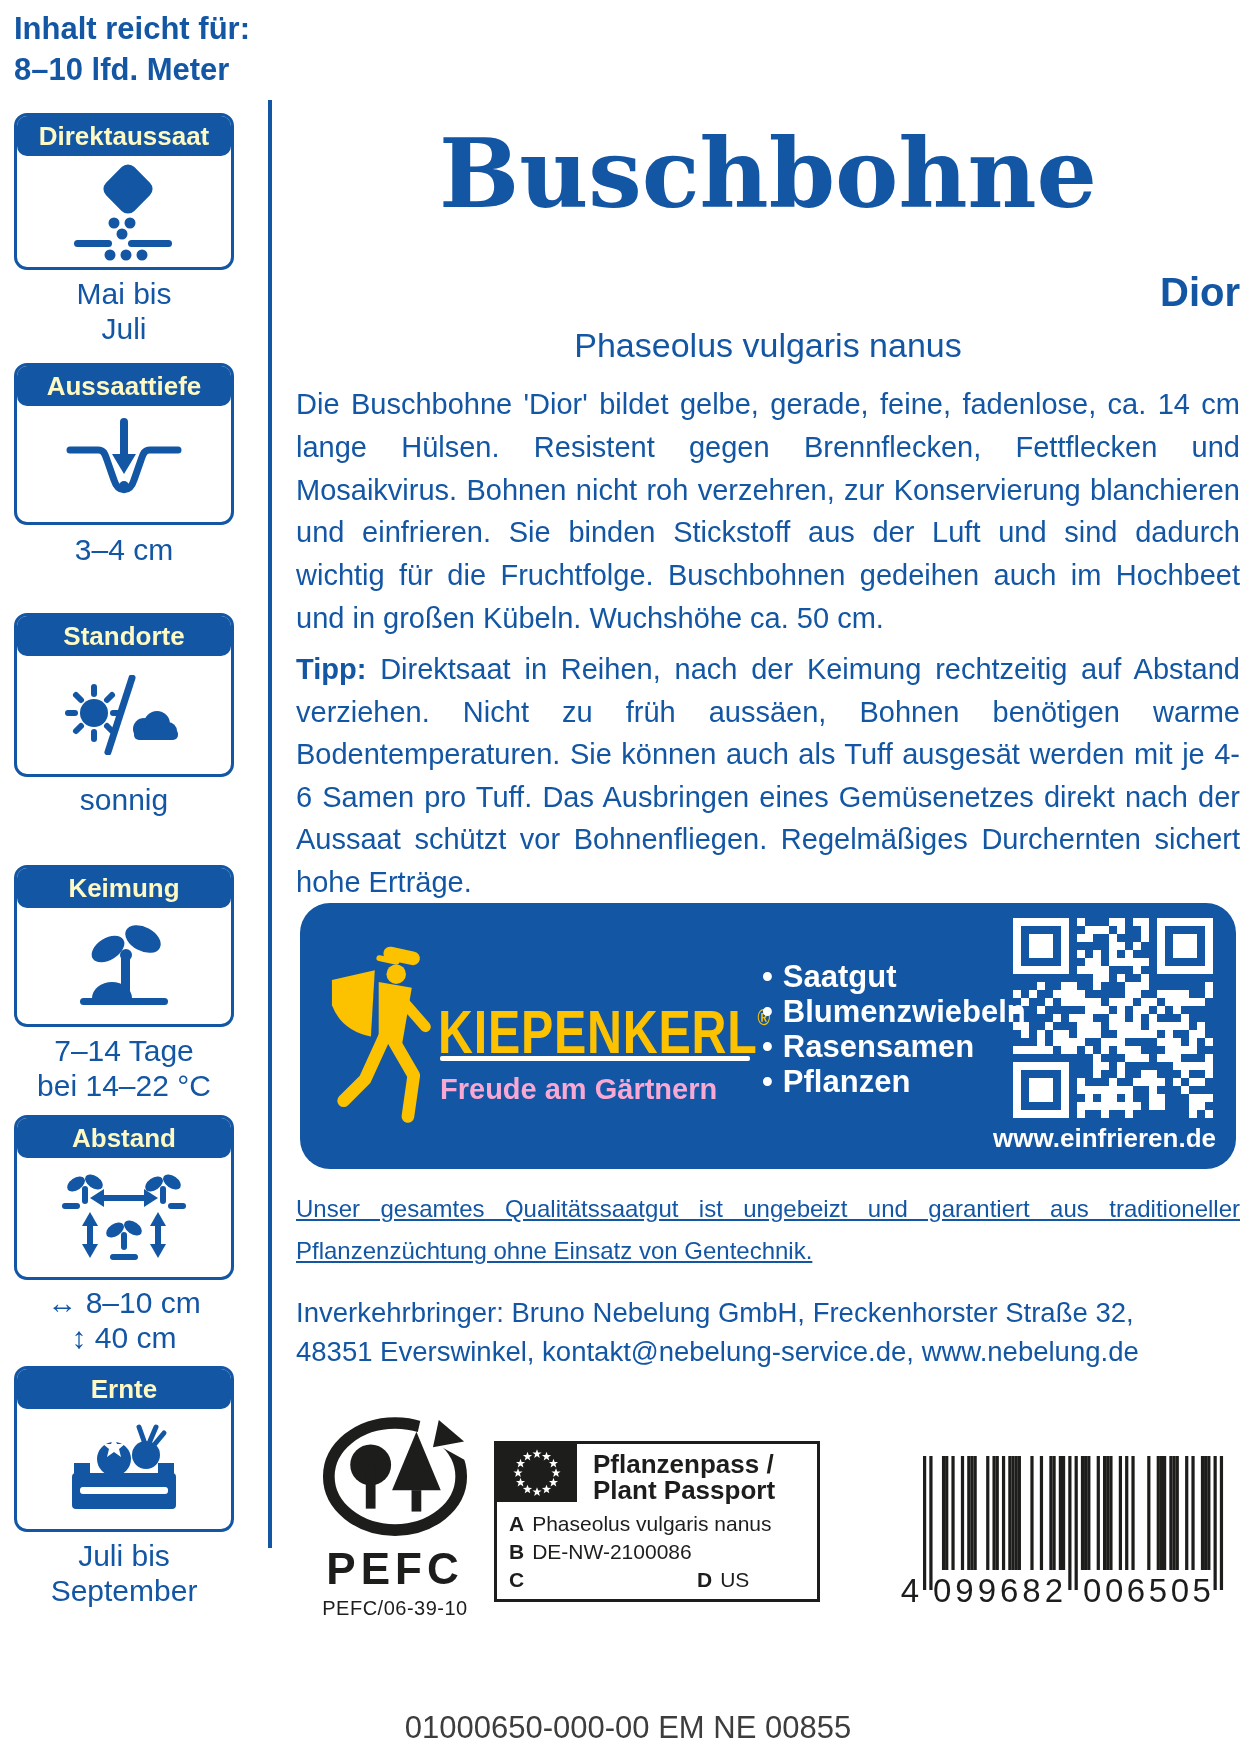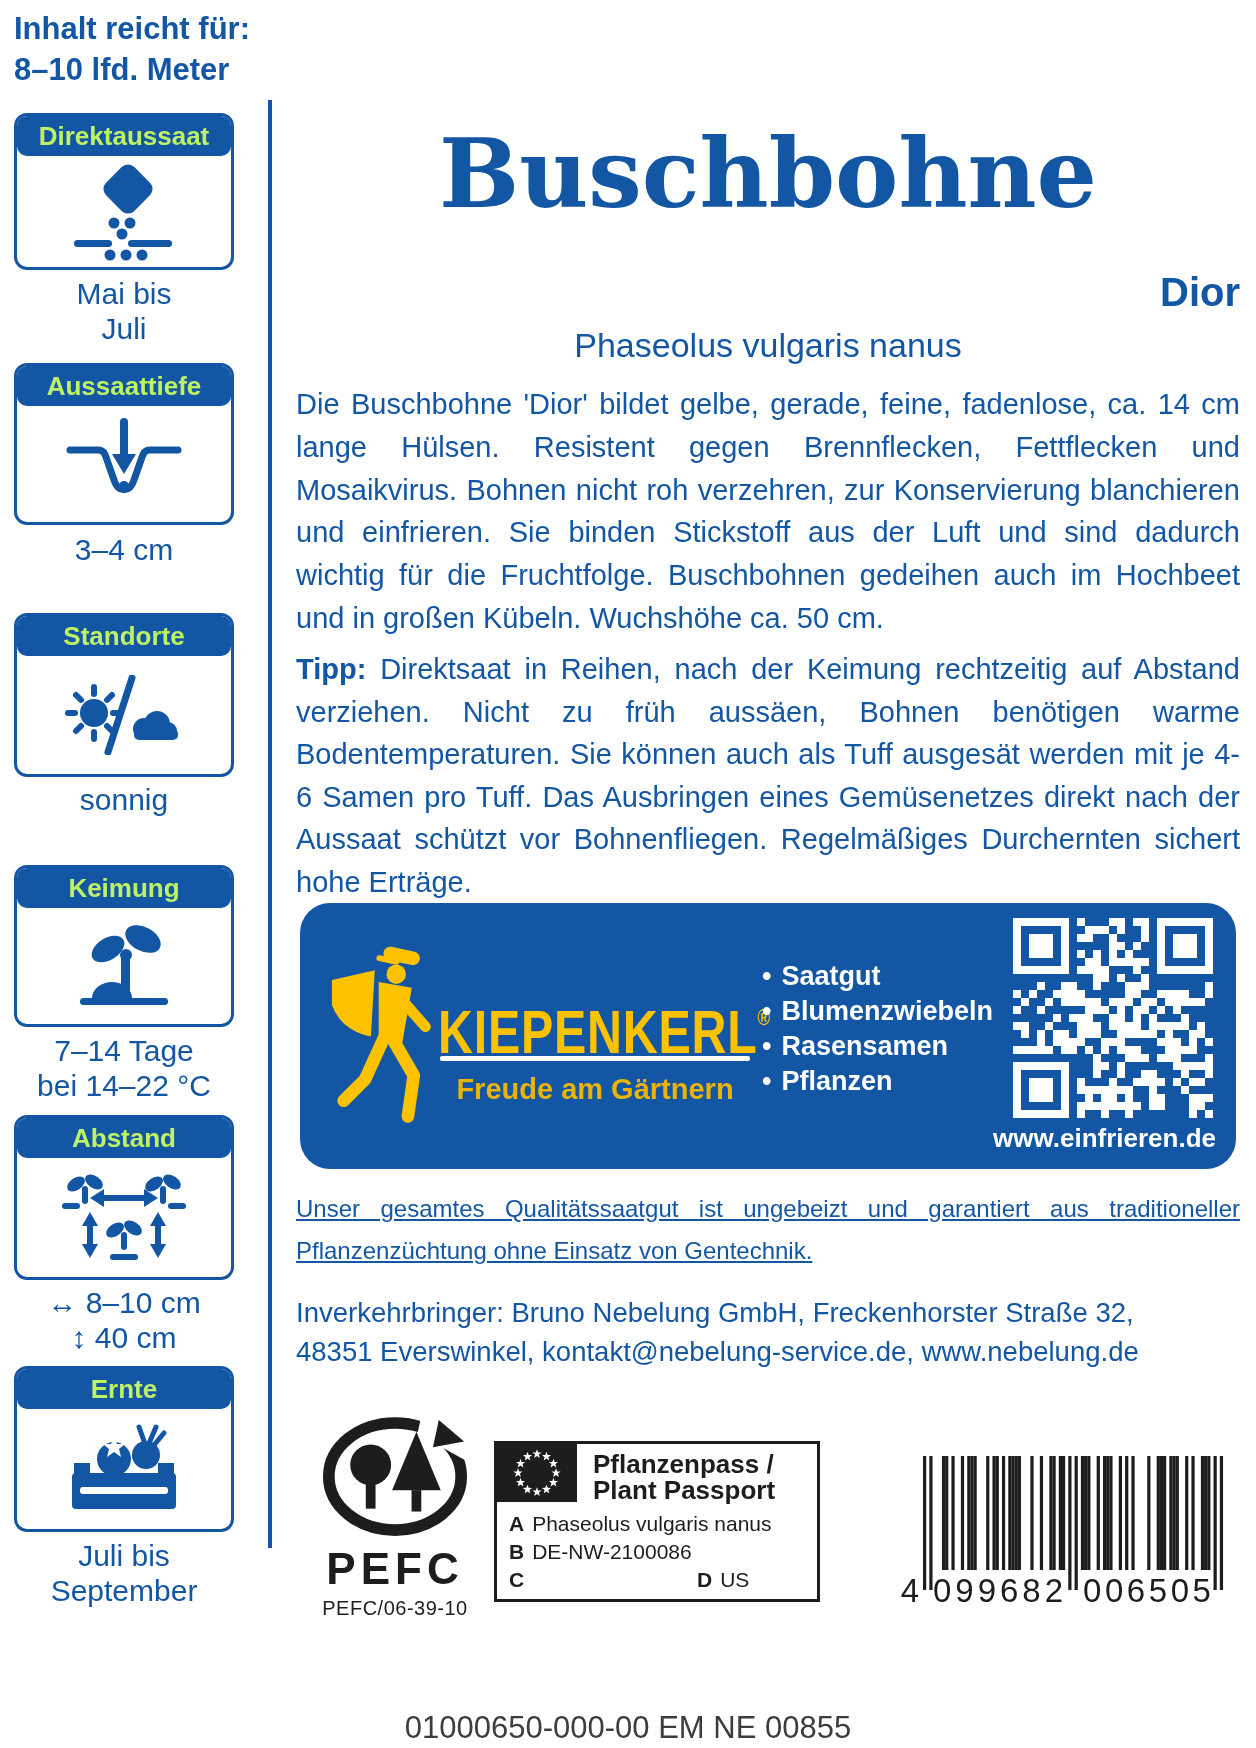--- a/index.html
+++ b/index.html
@@ -21,21 +21,21 @@
 
   
   .divider{ left:268px; top:100px; width:4px; height:1448px; background:var(--blue); }
 
   
   .info-box{
     left:14px; width:220px; background:#fff;
     border:3px solid var(--blue); border-radius:13px; overflow:hidden;
   }
   .info-head{
-    background:var(--blue); color:#bef264; font-weight:bold; font-size:26px;
+    background:var(--blue); color:#fef9c3; font-weight:bold; font-size:26px;
     text-align:center; height:40px; line-height:40px; white-space:nowrap;
     border-radius:0 0 10px 10px;
   }
   .info-icon{ width:100%; height:calc(100% - 40px); display:flex; align-items:center; justify-content:center; }
   .info-caption{ left:0; width:248px; text-align:center; font-size:30px; line-height:35px; color:var(--blue); }
 
   
   .title{ left:296px; top:120px; width:944px; text-align:center;
     font-family:"DejaVu Serif","Liberation Serif",serif; font-weight:bold; font-size:95px; line-height:108px; }
   .variety{ left:296px; top:270px; width:944px; text-align:right; font-weight:bold; font-size:40px; }
@@ -44,23 +44,23 @@
   .tiptext{ left:296px; top:648px; width:944px; font-size:29px; line-height:42.5px; text-align:justify; }
   .tiptext b{ font-weight:bold; }
 
   
   .brand-box{ left:300px; top:903px; width:936px; height:266px; background:var(--blue); border-radius:30px; }
   .brand-man{ left:30px; top:42px; }
   .brand-logo{ left:138px; top:84px; color:var(--yellow); font-weight:bold; font-size:62px; line-height:62px;
     white-space:nowrap; transform:scaleX(0.78); transform-origin:left top; letter-spacing:1px; }
   .brand-logo sup{ font-size:22px; vertical-align:28px; letter-spacing:0; }
   .brand-underline{ left:140px; top:153px; width:310px; height:5px; background:#fff; border-radius:2px; }
-  .brand-tagline{ left:140px; top:170px; width:310px; text-align:center; color:#eab308; font-weight:bold; font-size:29px; }
+  .brand-tagline{ left:140px; top:170px; width:310px; text-align:left; color:#f9a8d4; font-weight:bold; font-size:29px; }
   .brand-products{ left:462px; top:56px; }
-  .brand-products .prod{ color:#fff; font-weight:bold; font-size:27px; line-height:35px; white-space:nowrap; }
+  .brand-products .prod{ color:#fff; font-weight:bold; font-size:31px; line-height:35px; white-space:nowrap; }
   .brand-products .prod .b{ margin-right:10px; }
   .qr-wrap{ left:713px; top:15px; width:200px; height:200px; }
   .brand-url{ right:20px; top:220px; color:#fff; font-weight:bold; font-size:26px; }
 
   .quality{ left:296px; top:1188px; width:944px; font-size:24px; line-height:42px; text-align:justify;text-decoration:underline; }
   .distributor{ left:296px; top:1294px; width:944px; font-size:27.5px; line-height:38.5px; }
 
   
   .pefc{ left:322px; top:1416px; width:146px; text-align:center; color:var(--ink); }
   .pefc-label{ margin-top:2px; font-weight:bold; font-size:44px; letter-spacing:5px; color:var(--ink); }

